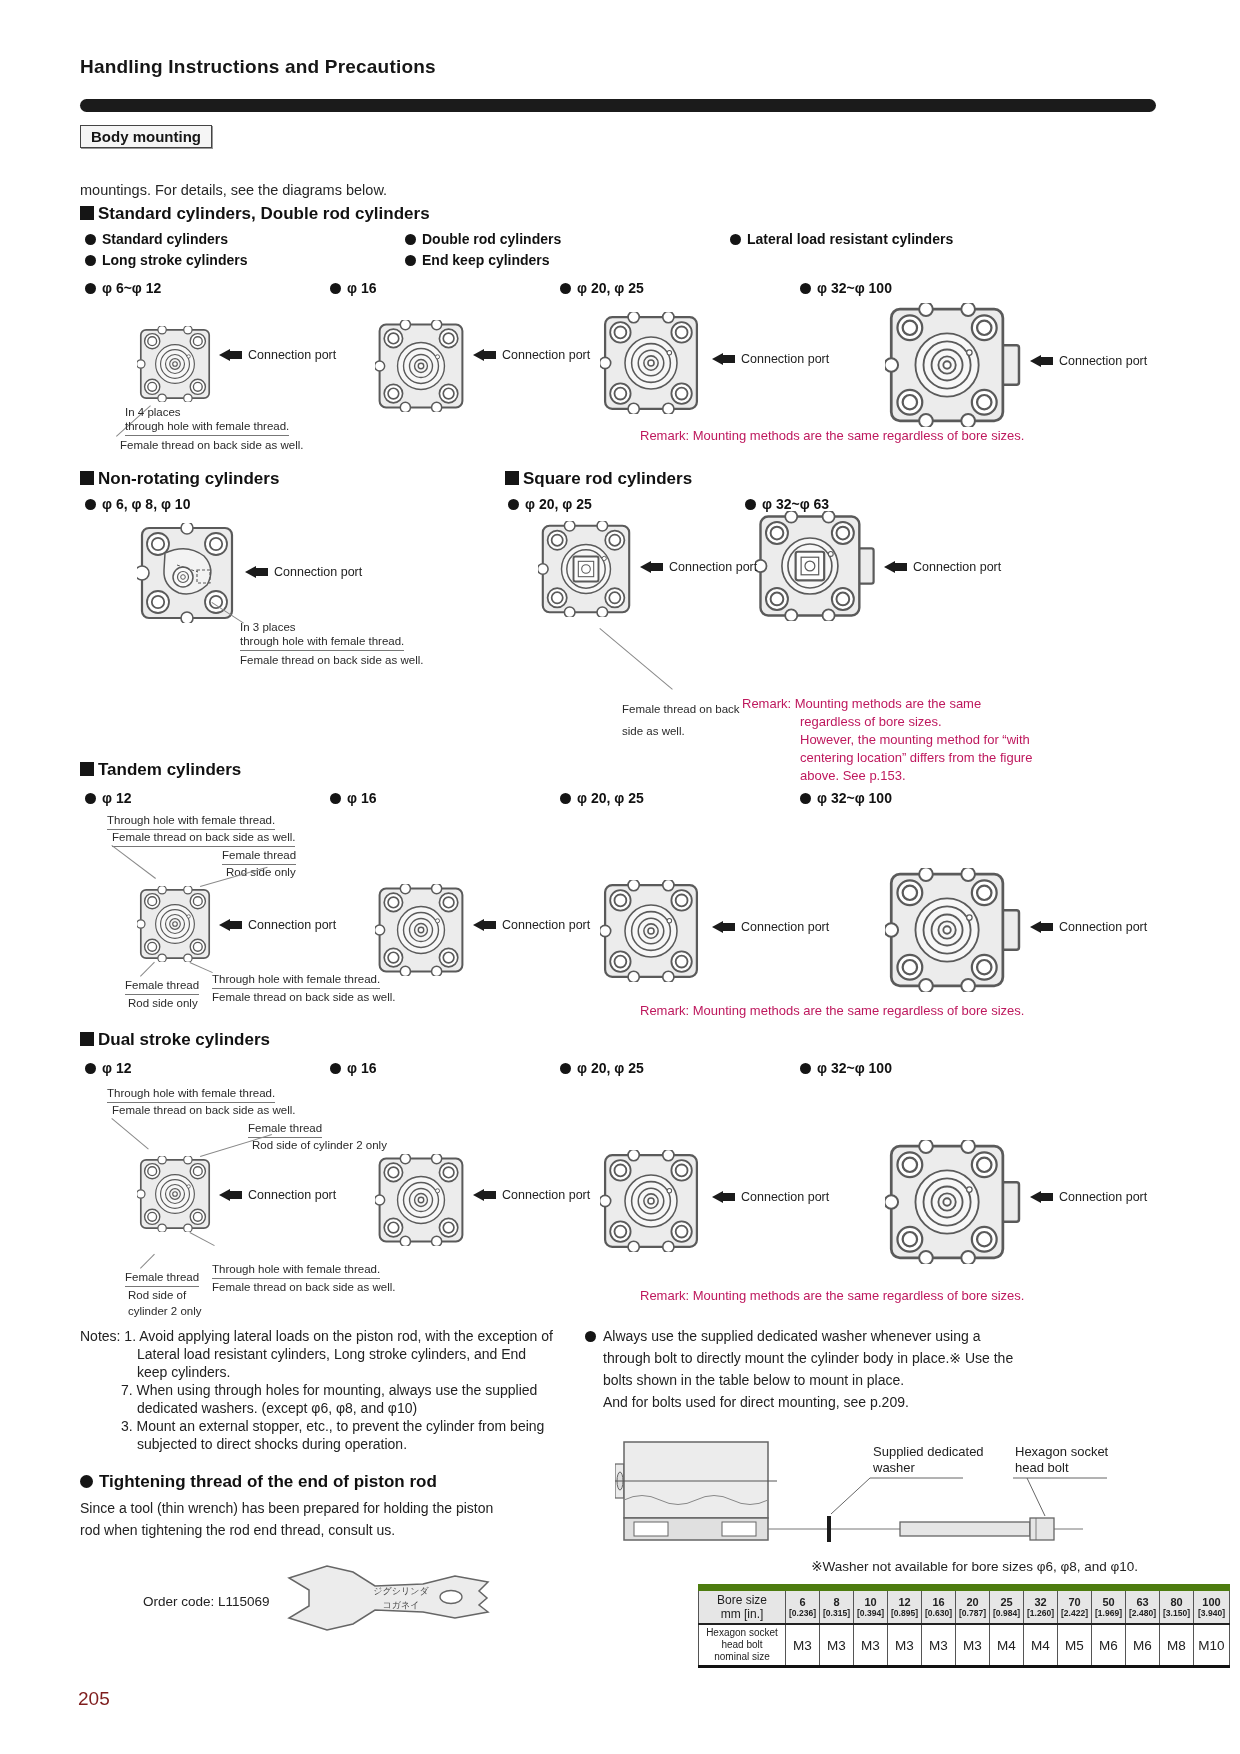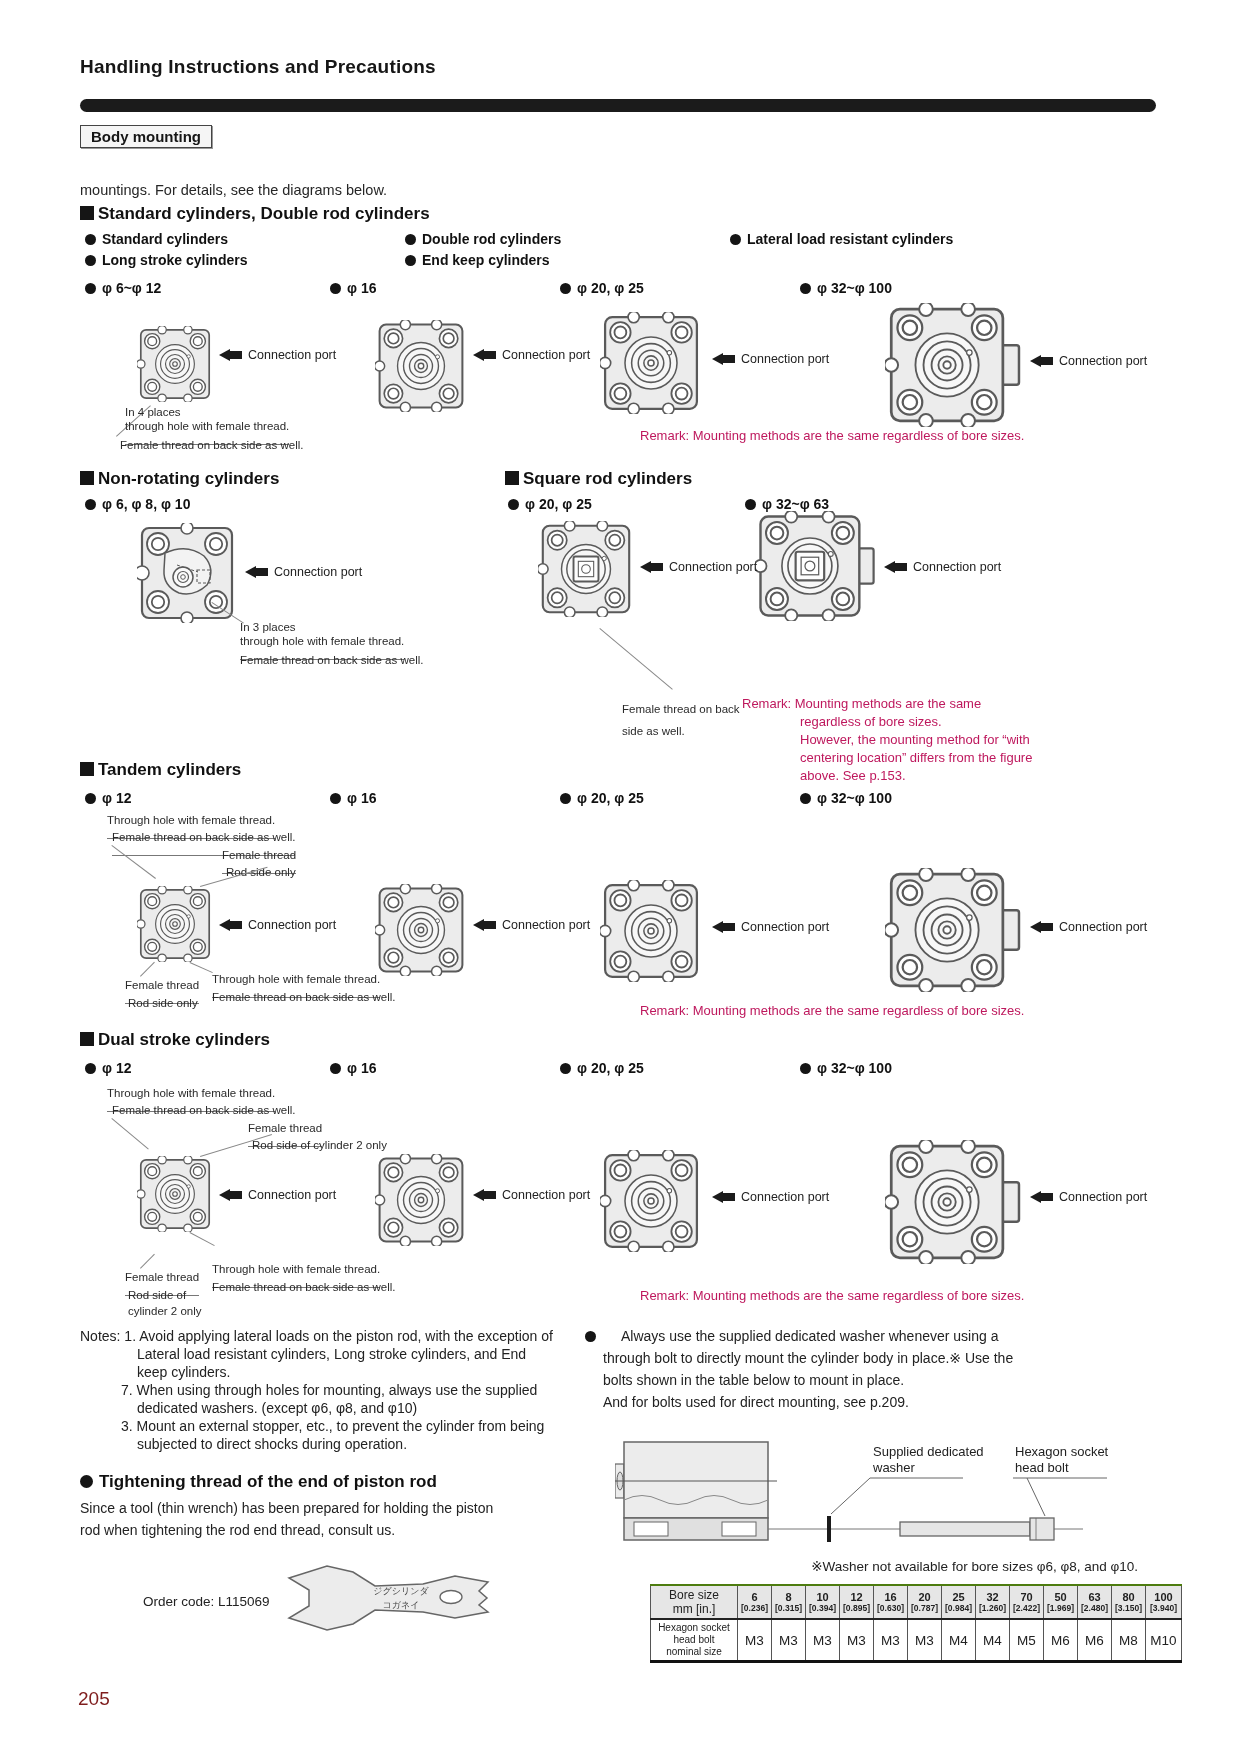--- a/index.html
+++ b/index.html
@@ -11,31 +11,31 @@
   .boxed{border:1.6px solid #444;background:#f5f5f5;padding:2px 10px;font-weight:bold;
          font-size:15px;color:#161616;box-shadow:1px 1px 0 #999;}
   .intro{font-size:14.5px;color:#262626;white-space:nowrap;}
   .jl{text-align:justify;text-align-last:justify;white-space:normal;}
   .sec{font-size:17px;font-weight:bold;color:#111;white-space:nowrap;}
   .sqm{display:inline-block;width:14px;height:14px;background:#151515;margin-right:4px;vertical-align:-1px;}
   .dot{display:inline-block;width:11px;height:11px;border-radius:50%;background:#151515;margin-right:6px;vertical-align:-1px;}
   .type{font-size:14px;font-weight:bold;color:#111;white-space:nowrap;}
   .size{font-size:14px;font-weight:bold;color:#111;white-space:nowrap;}
   .callout{font-size:11.5px;color:#2a2a2a;white-space:nowrap;line-height:1.25;}
-  .u{border-bottom:1px solid #777;padding-bottom:12px;}
+  .u{border-bottom:1px solid #777;padding-bottom:3px;}
   .remark{font-size:13px;color:#be185d;white-space:nowrap;}
   .note-line{font-size:14px;color:#222;white-space:nowrap;}
   .port{display:flex;align-items:center;}
   .ptri{width:0;height:0;border-top:6px solid transparent;border-bottom:6px solid transparent;
         border-right:11px solid #1b1b1b;}
   .pbar{width:12px;height:8px;background:#1b1b1b;}
   .plabel{font-size:12.5px;color:#222;margin-left:6px;white-space:nowrap;}
   .lead{position:absolute;height:1px;background:#898989;transform-origin:0 0;}
   .pgnum{font-size:19px;color:#7f1d1d;}
-  table.bt{border-collapse:collapse;border-top:2px solid #4d7c0f;border-bottom:3px solid #111;}
+  table.bt{border-collapse:collapse;border-top:7px solid #4d7c0f;border-bottom:3px solid #111;margin-left:48px;}
   table.bt td{border:1px solid #555;text-align:center;padding:2px 1px;background:#fff;}
   table.bt tr.hd td{background:#e6e6e6;border-bottom:2px solid #222;}
   .bt-lbl1{font-size:12px;color:#222;}
   .bt-num{font-size:11px;font-weight:bold;line-height:1.15;}
   .bt-inch{font-size:8.5px;font-weight:bold;line-height:1.1;}
   .bt-rowlbl{font-size:10px;text-align:left;line-height:1.2;padding-left:3px;}
   .bt-bolt{font-size:13.5px;color:#222;}
   svg text{font-family:"Liberation Sans","DejaVu Sans",sans-serif;}
 </style>
 </head>
@@ -345,21 +345,21 @@
 
   <div class="abs note-line" style="left:80px;top:1328px">Notes: 1. Avoid applying lateral loads on the piston rod, with the exception of</div>
   <div class="abs note-line" style="left:137px;top:1346px">Lateral load resistant cylinders, Long stroke cylinders, and End</div>
   <div class="abs note-line" style="left:137px;top:1364px">keep cylinders.</div>
   <div class="abs note-line" style="left:121px;top:1382px">7. When using through holes for mounting, always use the supplied</div>
   <div class="abs note-line" style="left:137px;top:1400px">dedicated washers. (except φ6, φ8, and φ10)</div>
   <div class="abs note-line" style="left:121px;top:1418px">3. Mount an external stopper, etc., to prevent the cylinder from being</div>
   <div class="abs note-line" style="left:137px;top:1436px">subjected to direct shocks during operation.</div>
 
   <span class="abs dot" style="left:585px;top:1331px"></span>
-  <div class="abs note-line" style="left:621px;top:1328px">Always use the supplied dedicated washer whenever using a</div>
+  <div class="abs note-line" style="left:603px;top:1328px">Always use the supplied dedicated washer whenever using a</div>
   <div class="abs note-line" style="left:603px;top:1350px">through bolt to directly mount the cylinder body in place.※ Use the</div>
   <div class="abs note-line" style="left:603px;top:1372px">bolts shown in the table below to mount in place.</div>
   <div class="abs note-line" style="left:603px;top:1394px">And for bolts used for direct mounting, see p.209.</div>
 
   <svg class="abs" style="left:615px;top:1438px" width="525" height="115" viewBox="0 0 525 115">
     <rect x="0" y="26" width="9" height="34" fill="#ececec" stroke="#666" stroke-width="1.2"></rect>
     <ellipse cx="5" cy="43" rx="3" ry="9" fill="#ddd" stroke="#666" stroke-width="1"></ellipse>
     <rect x="9" y="4" width="144" height="76" fill="#ececec" stroke="#666" stroke-width="1.5"></rect>
     <line x1="0" y1="43" x2="162" y2="43" stroke="#555" stroke-width="1"></line>
     <path d="M9,62 q18,-9 36,0 q18,9 36,0 q18,-9 36,0 q18,9 36,0" fill="none" stroke="#888" stroke-width="1"></path>

